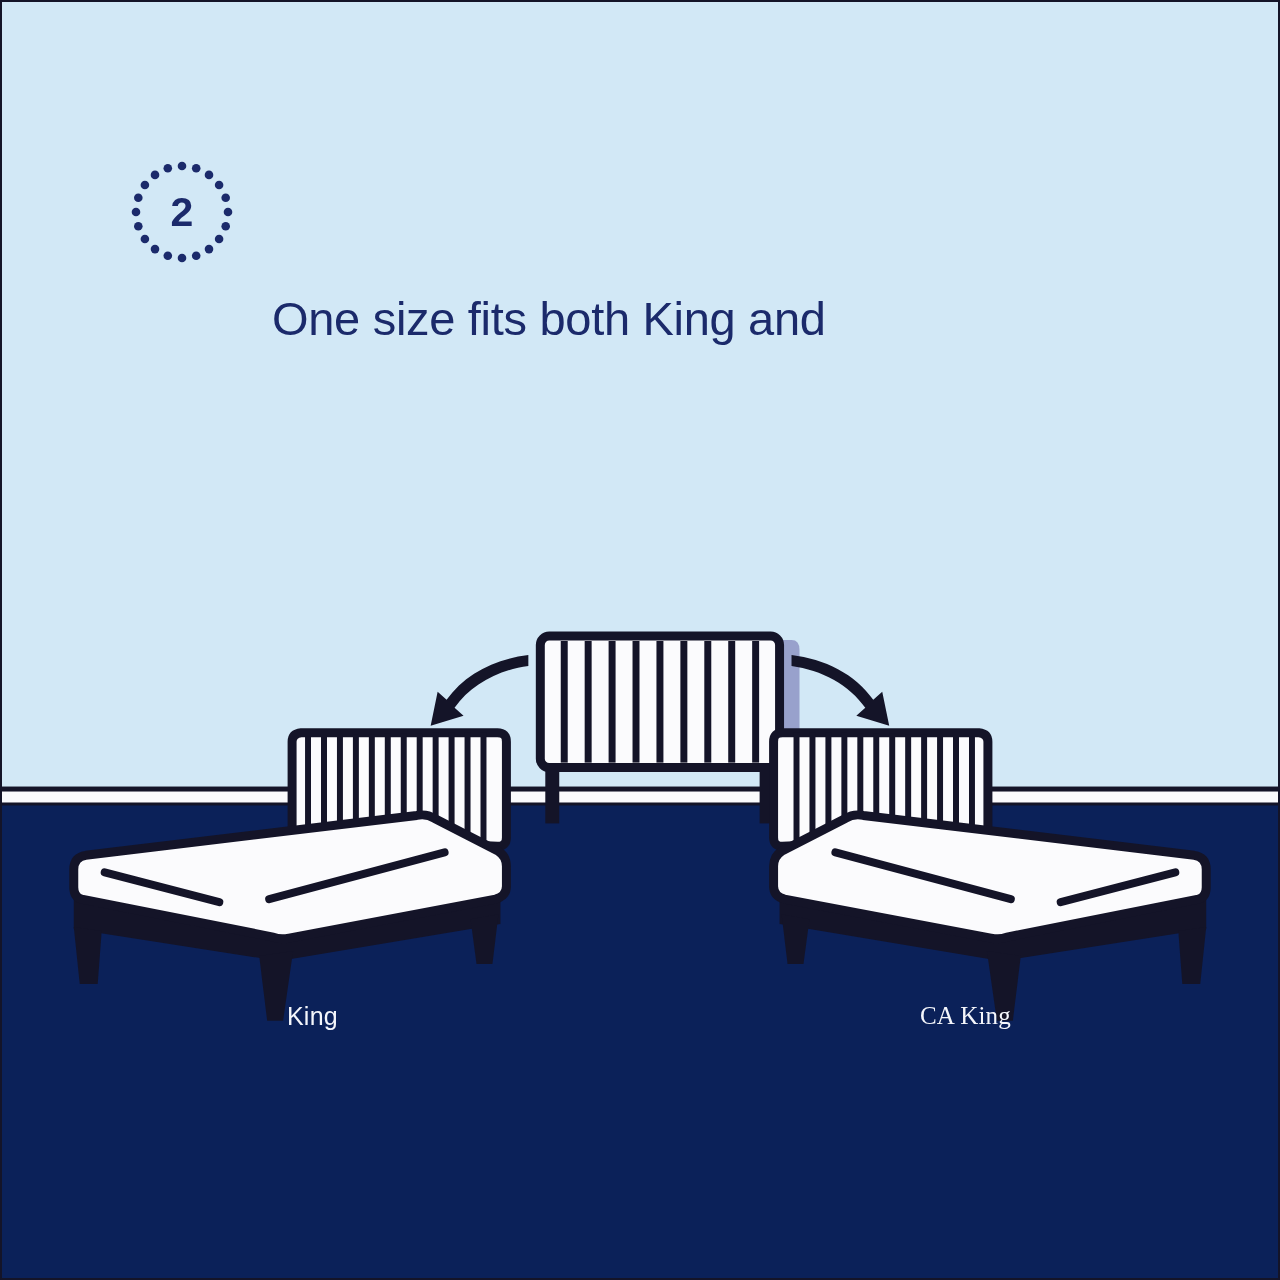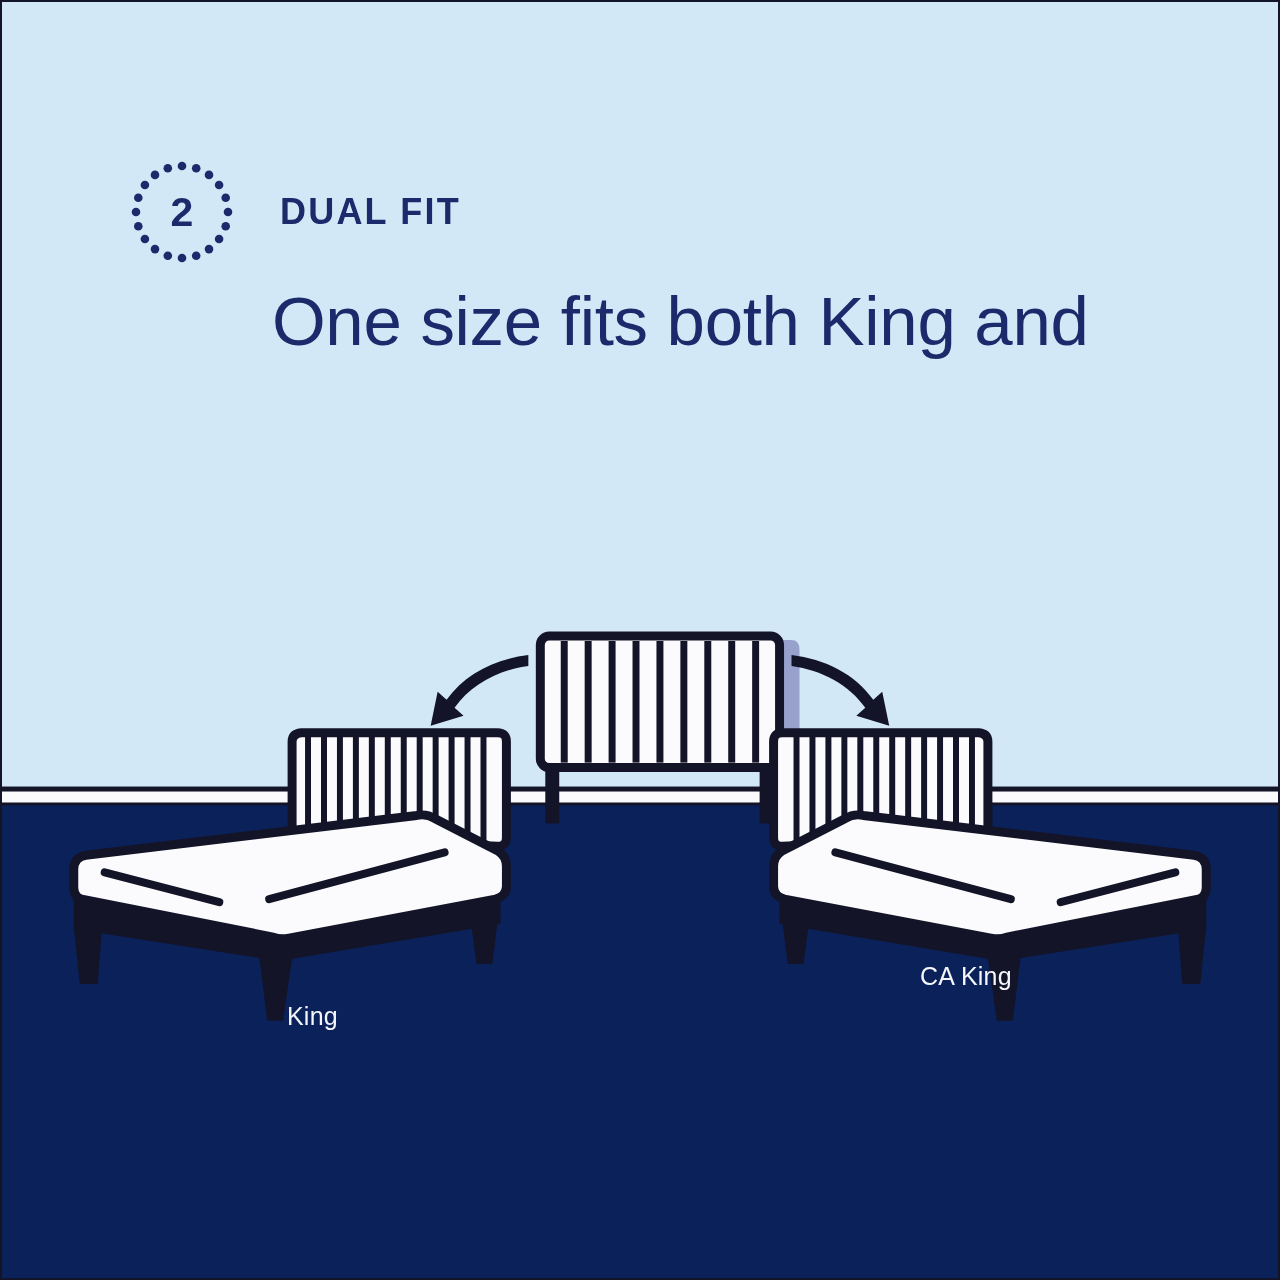--- a/index.html
+++ b/index.html
@@ -67,41 +67,41 @@
     margin-left: 46px;
     font-size: 36px;
     font-weight: bold;
     letter-spacing: 2.2px;
     color: #1b2a6b;
     white-space: nowrap;
   }
   .headline {
     position: absolute;
     left: 270px;
-    top: 274px;
+    top: 286px;
     width: 920px;
-    font-size: 69px;
+    font-size: 47px;
     font-weight: 300;
     line-height: 1.33;
     color: #1b2a6b;
     letter-spacing: -0.3px;
   }
   .headline .ln { display: block; }
 
   .bed-label {
     position: absolute;
     font-size: 25px;
     font-weight: 400;
     color: #f4f6fb;
     letter-spacing: 0.2px;
     white-space: nowrap;
     text-align: right;
   }
   .label-king  { left: 285px; top: 1000px; }
-  .label-caking { left: 918px; top: 960px; }
+  .label-caking { left: 918px; top: 1000px; font-family: Liberation Serif, serif; }
 </style>
 </head>
 <body>
 
 <div id="stage">
 
   <svg id="scene" viewBox="0 0 1280 1280" preserveAspectRatio="none">
     <defs>
       <clipPath id="clipAll">
           <rect x="0" y="0" width="1280" height="1280"></rect>
@@ -241,21 +241,20 @@
             <circle cx="8.3" cy="66.2" r="4.3"></circle>
             <circle cx="6.0" cy="52.0" r="4.3"></circle>
             <circle cx="8.3" cy="37.8" r="4.3"></circle>
             <circle cx="14.9" cy="25.0" r="4.3"></circle>
             <circle cx="25.0" cy="14.9" r="4.3"></circle>
             <circle cx="37.8" cy="8.3" r="4.3"></circle>
           </g>
         </svg>
         <div class="badge-num">2</div>
       </div>
-      <div class="eyebrow">DUAL FIT</div>
     </div>
 
     <div class="headline">
       <span class="ln">One size fits both King and</span>
     </div>
 
     <div class="bed-label label-king">King</div>
     <div class="bed-label label-caking">CA King</div>
   </div>
 

